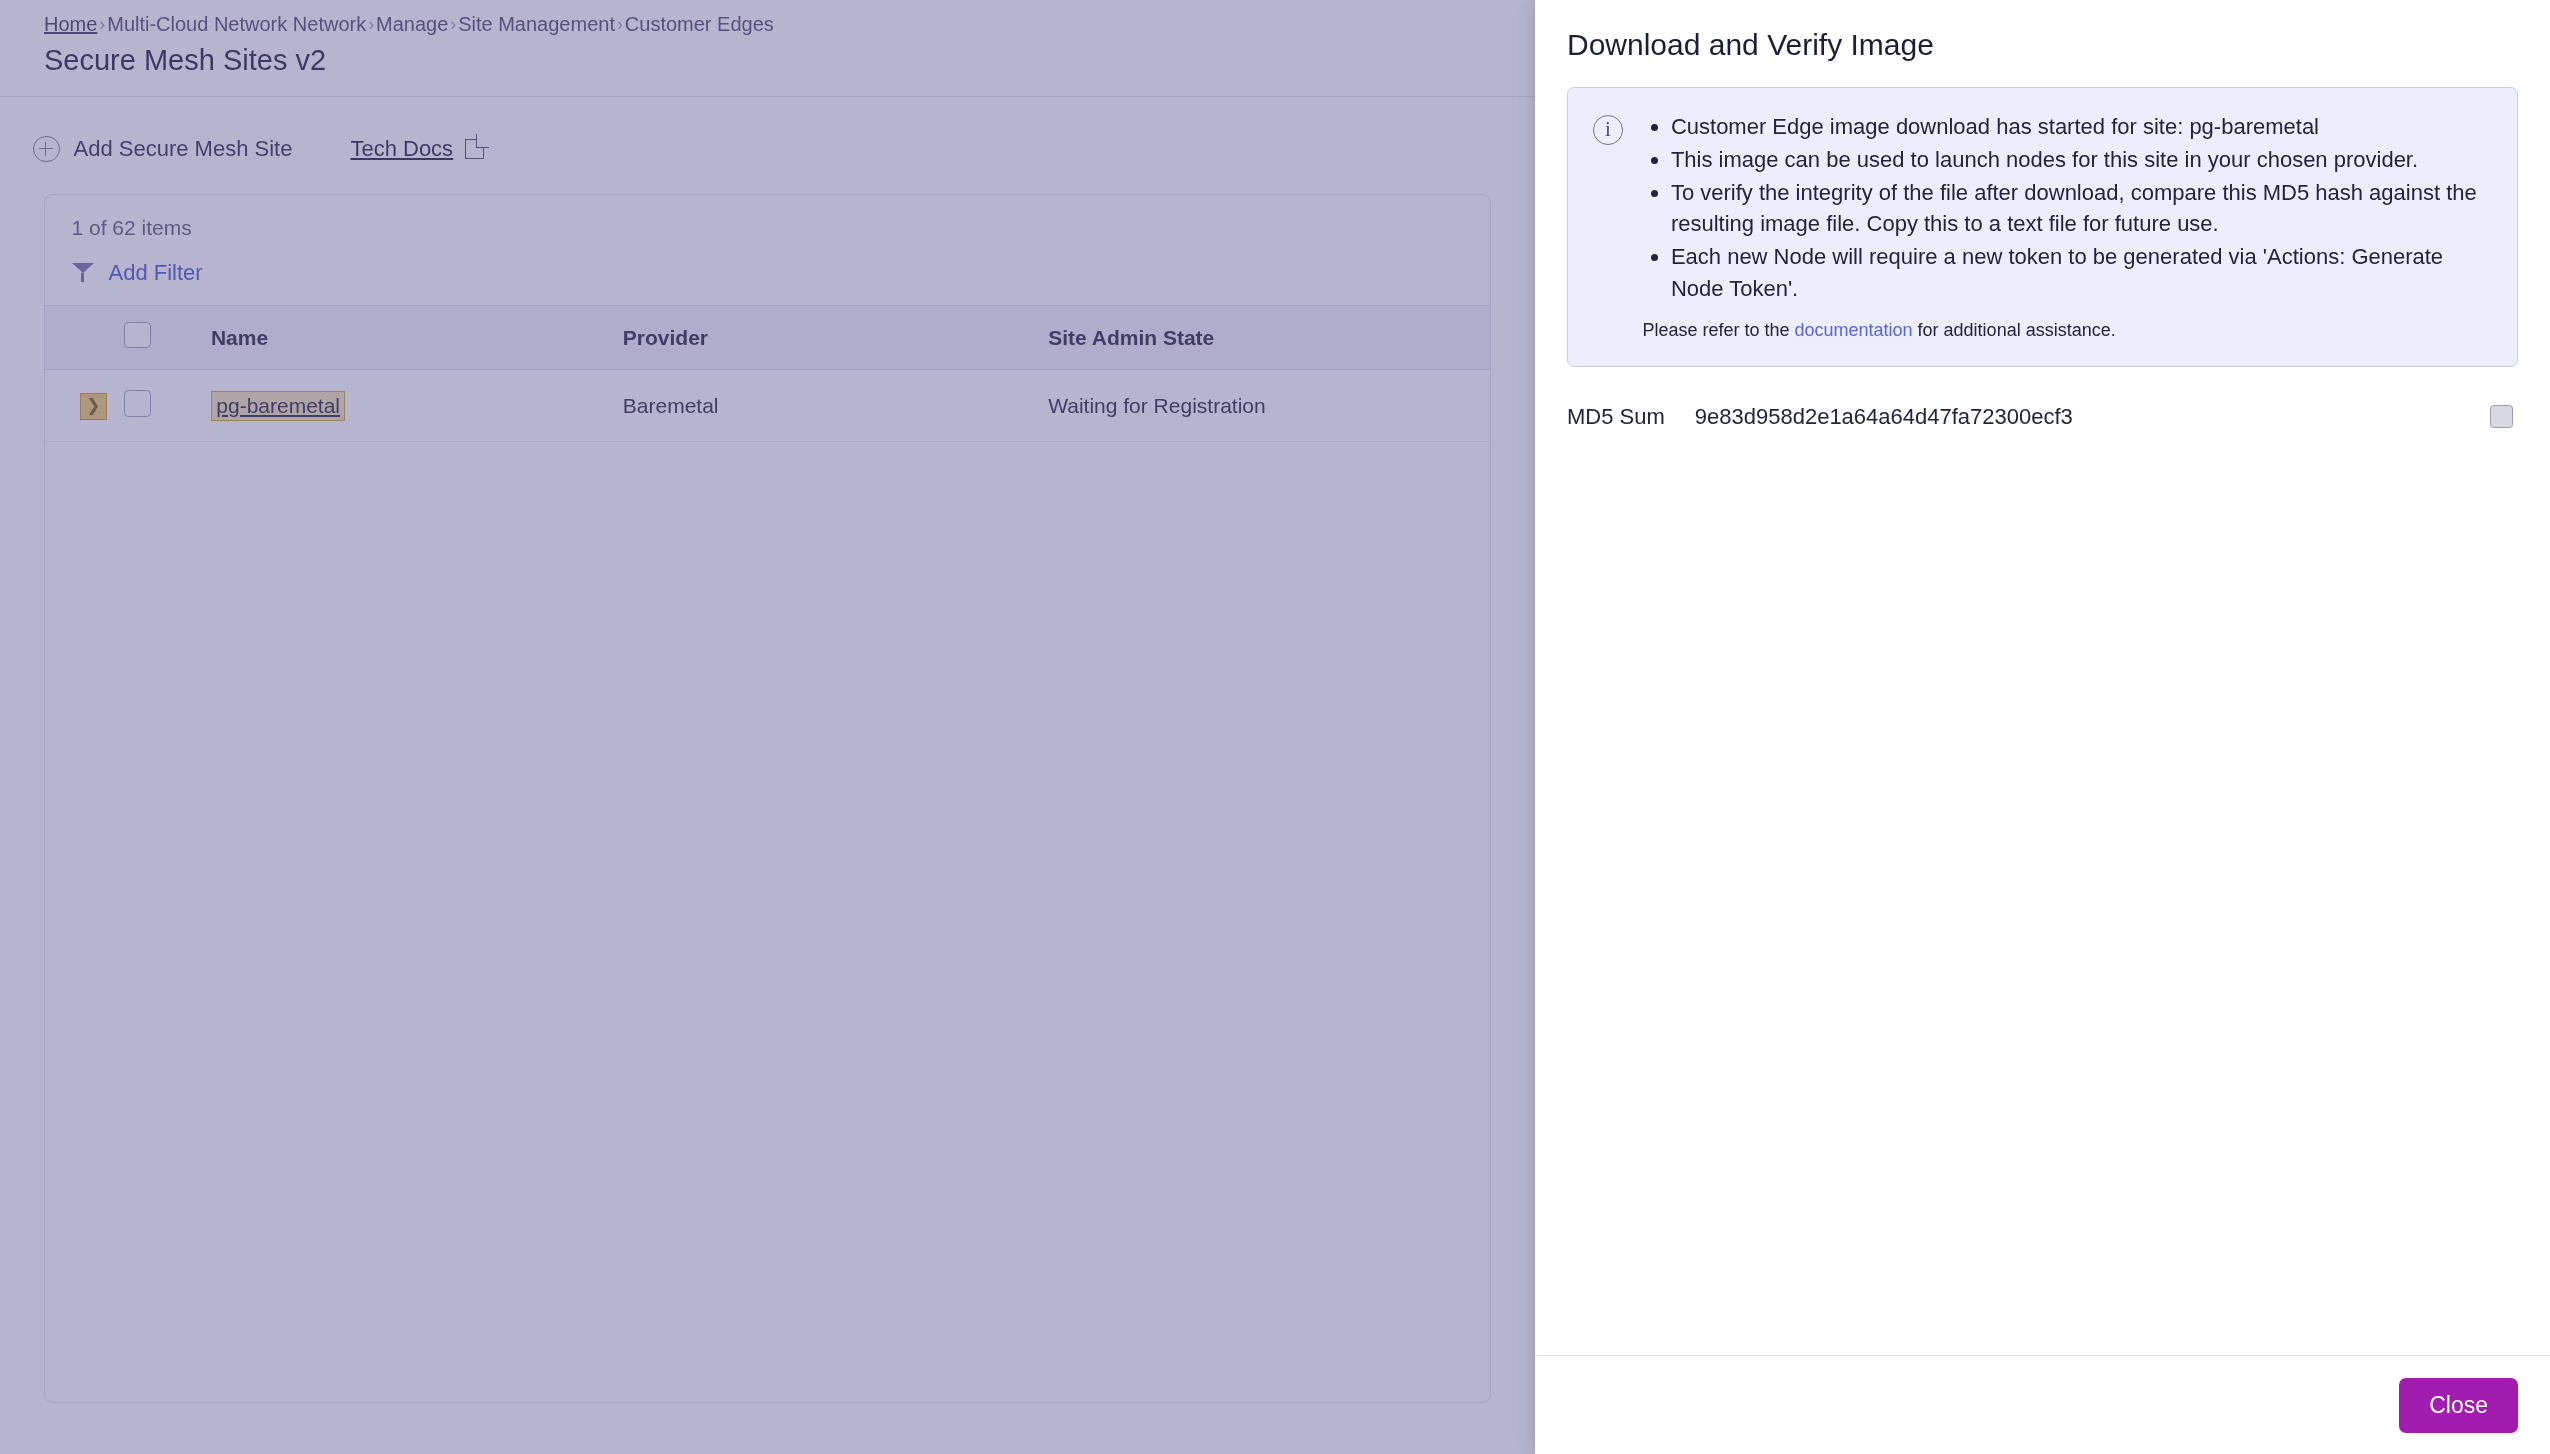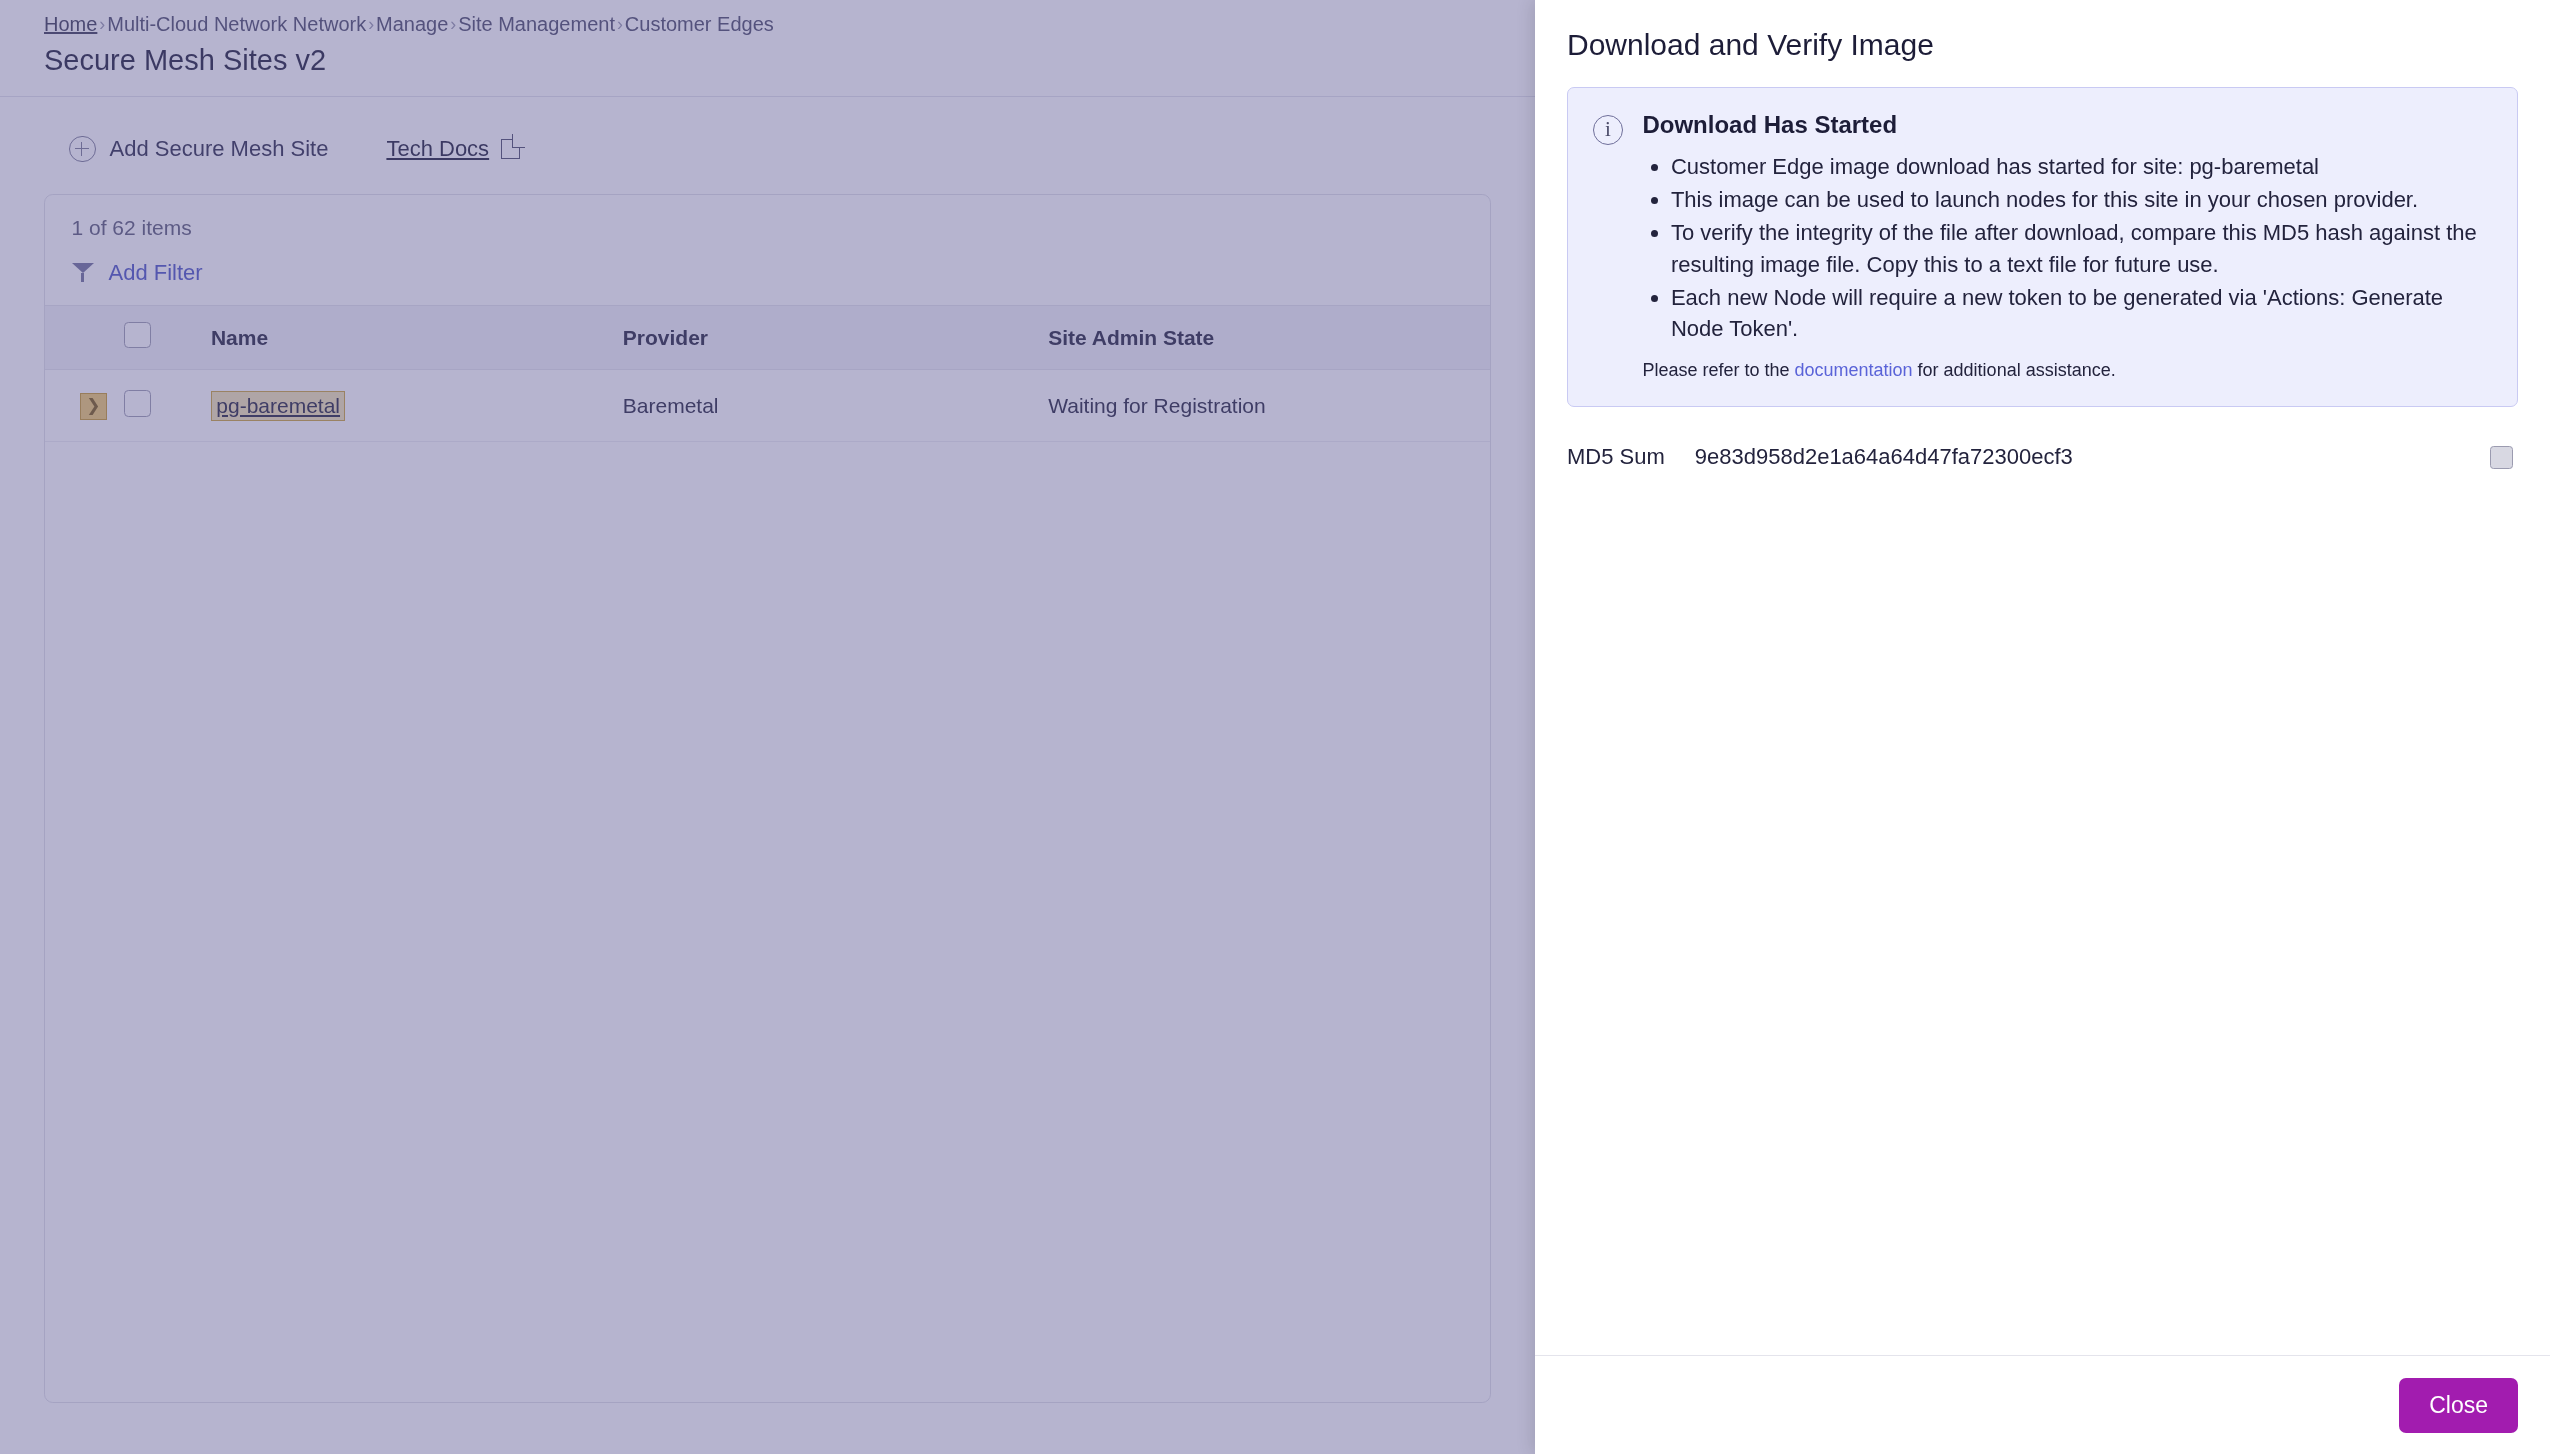--- a/index.html
+++ b/index.html
@@ -52,21 +52,21 @@
   }
   .divider {
     margin-top: 19.4px;
     border-top: 0.9px solid #e2e2ea;
     width: 100%;
   }
   .toolbar {
     display: flex;
     align-items: center;
     gap: 58px;
-    padding: 23px 44px 0 69px;
+    padding: 23px 44px 0 33px;
     height: 81px;
   }
   .tb-item {
     display: flex;
     align-items: center;
     gap: 14px;
     font-size: 22px;
     color: #2a2a48;
   }
   .circle-plus {
@@ -406,21 +406,20 @@
 
   <div class="dim"></div>
 
   <div class="drawer">
     <div class="drawer-title">Download and Verify Image</div>
 
     <div class="drawer-body">
       <div class="info-box">
         <div class="info-icon">i</div>
         <div class="info-content">
-          <div class="info-head">Download Has Started</div>
           <ul>
             <li>Customer Edge image download has started for site: pg-baremetal</li>
             <li>This image can be used to launch nodes for this site in your chosen provider.</li>
             <li>To verify the integrity of the file after download, compare this MD5 hash against the resulting image file. Copy this to a text file for future use.</li>
             <li>Each new Node will require a new token to be generated via 'Actions: Generate Node Token'.</li>
           </ul>
           <div class="info-foot">
             <span>Please refer to the </span><a href="#">documentation</a><span> for additional assistance.</span>
           </div>
         </div>

